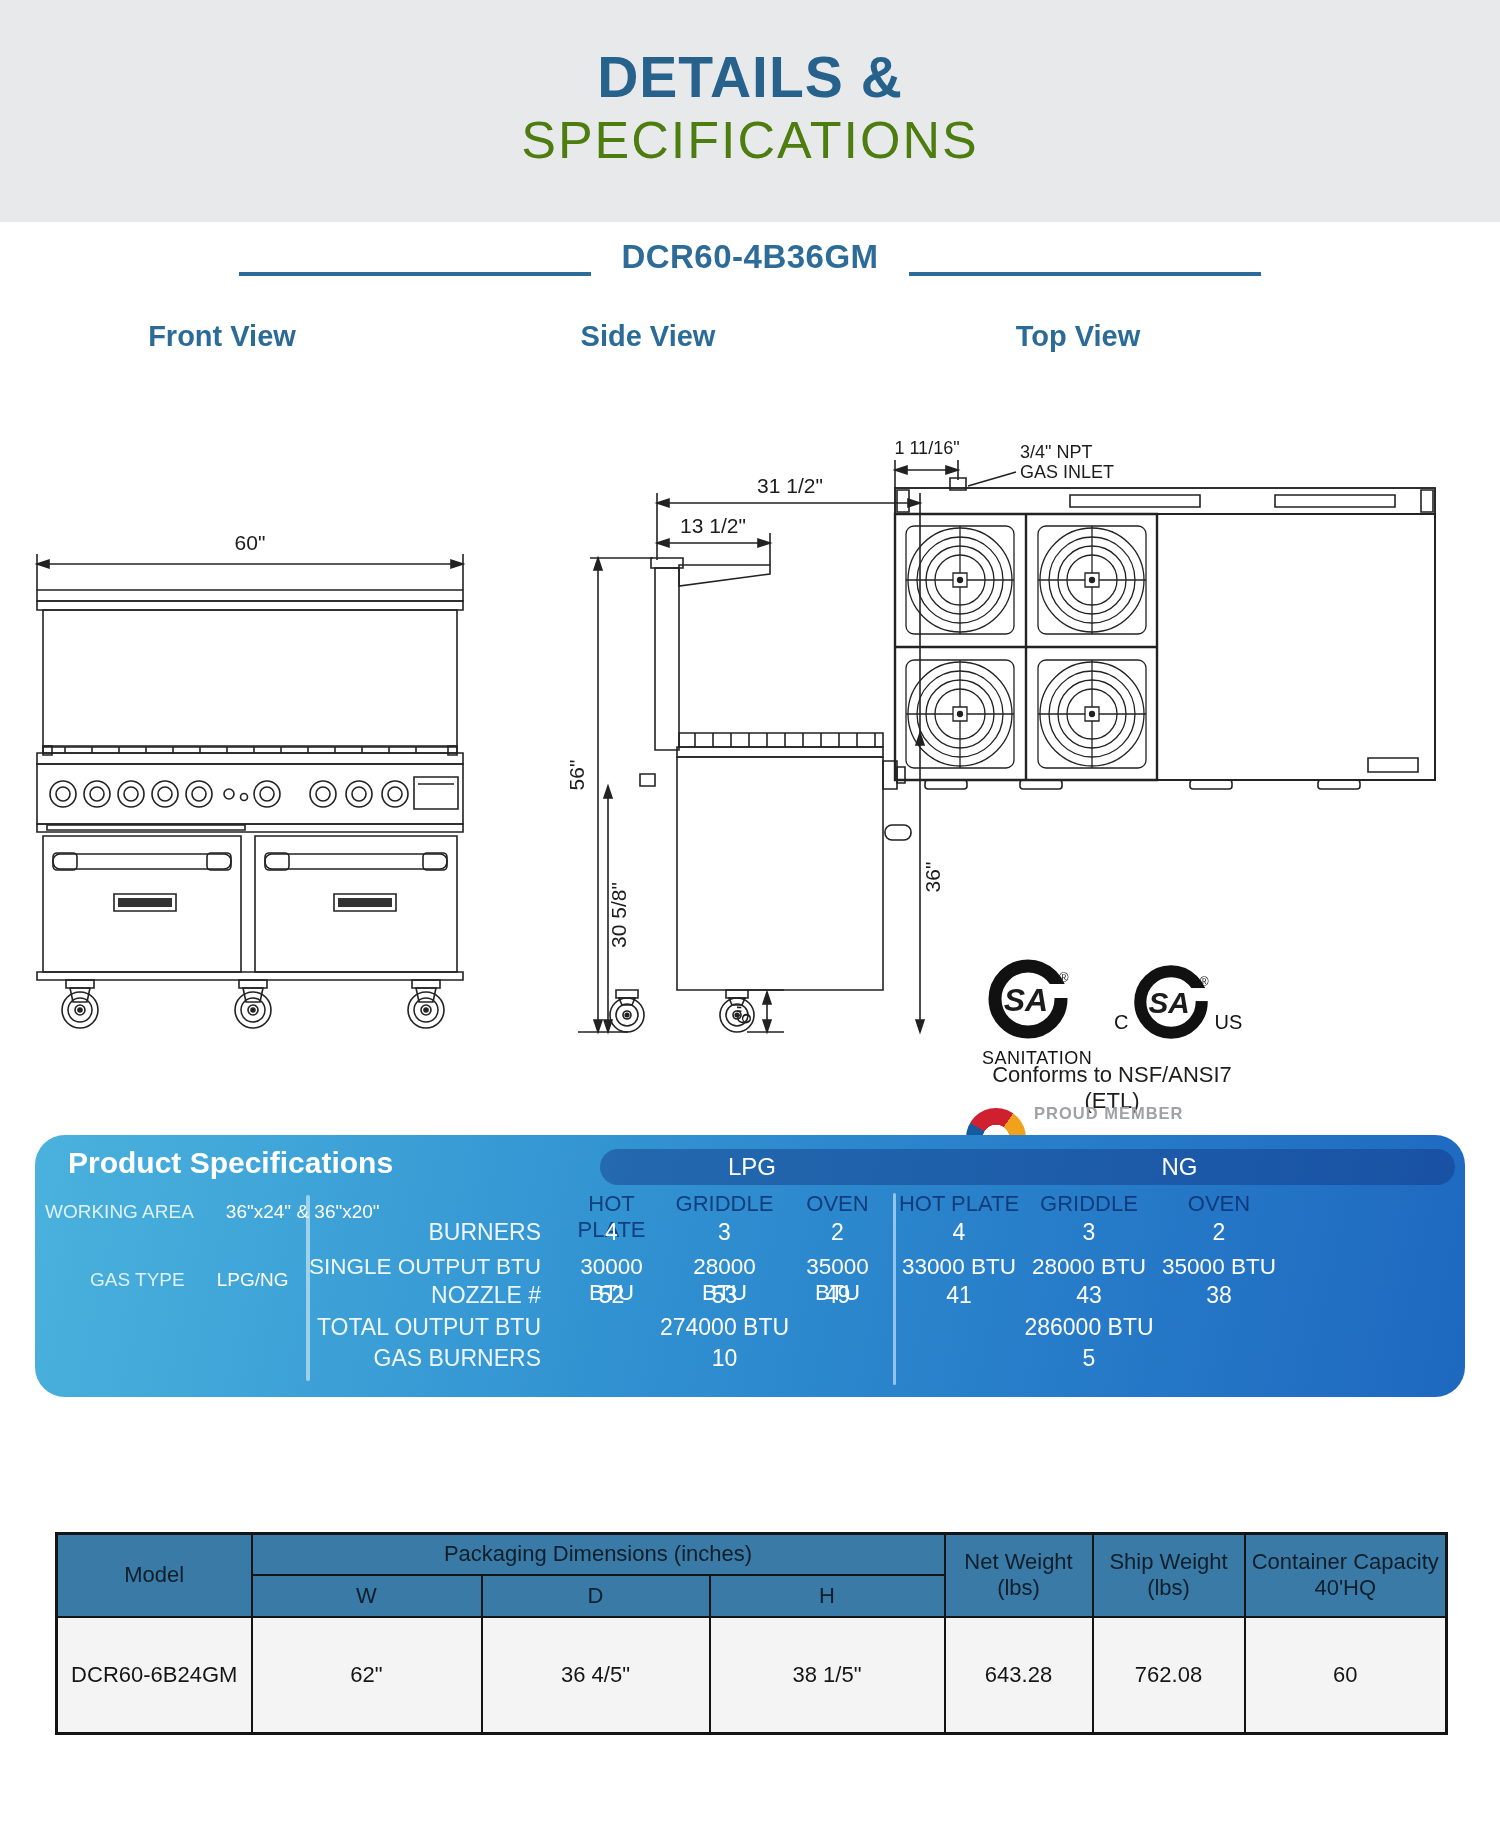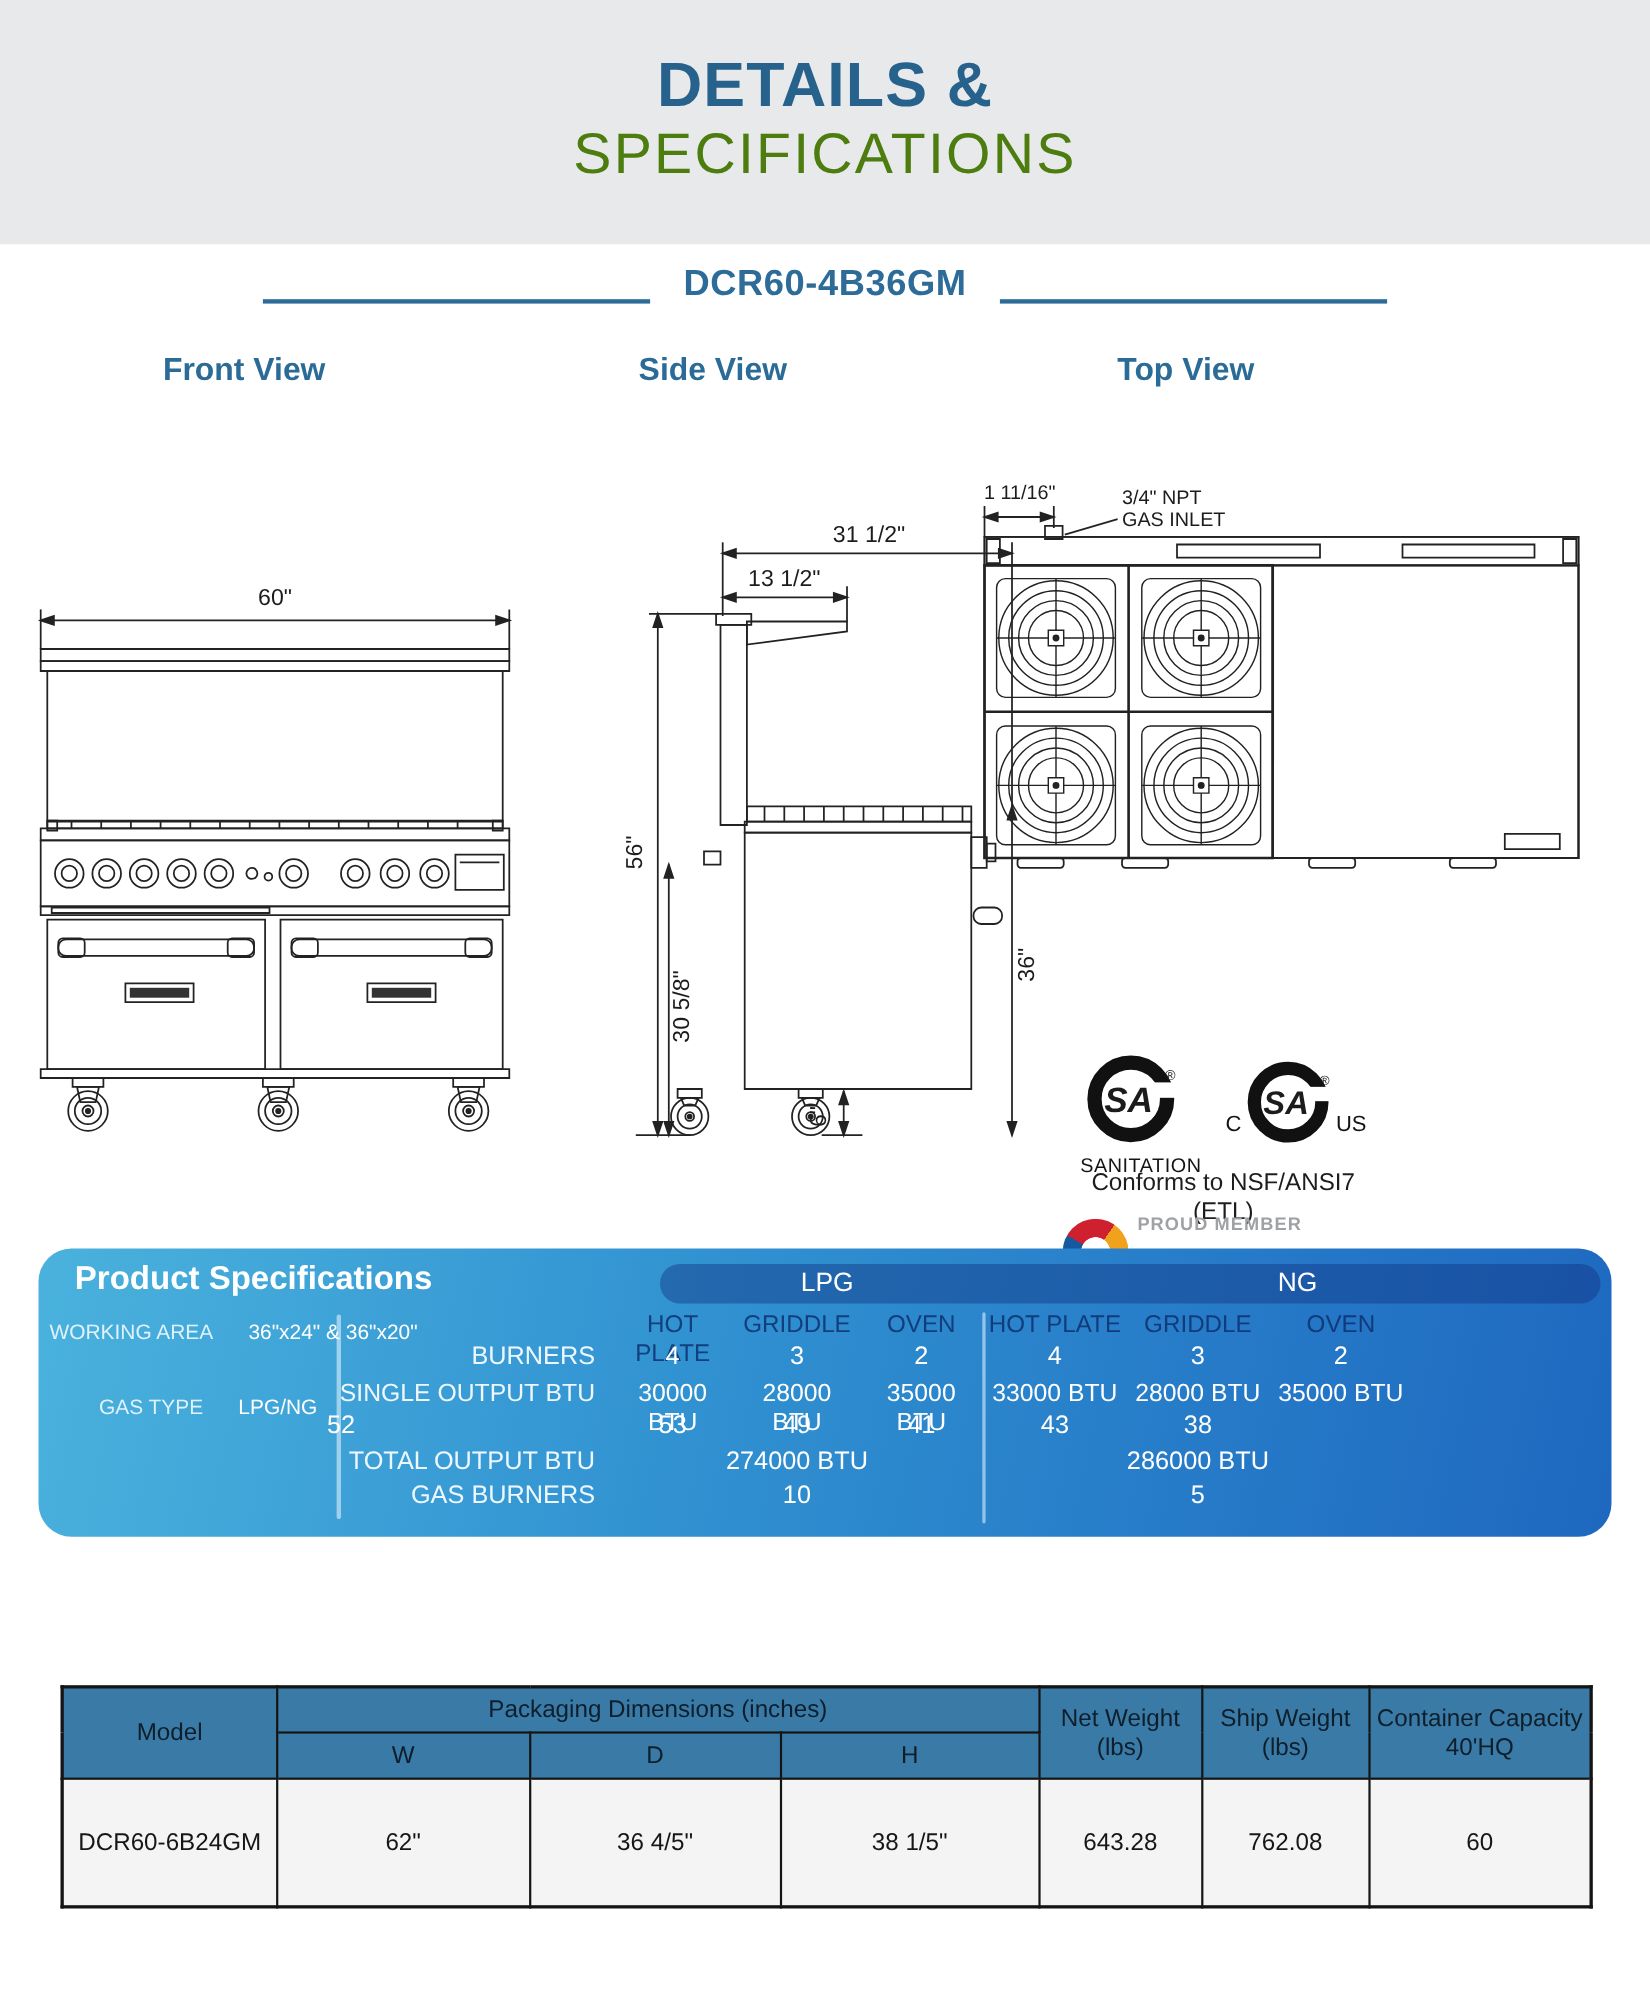--- a/index.html
+++ b/index.html
@@ -414,20 +414,21 @@
       <span class="rl">SINGLE OUTPUT BTU</span>
       <span>30000 BTU</span>
       <span>28000 BTU</span>
       <span>35000 BTU</span>
       <span>33000 BTU</span>
       <span>28000 BTU</span>
       <span>35000 BTU</span>
     </div>
 
     <div class="sp-row sp-r-nozzle">
+      <span class="rl">NOZZLE #</span>
       <span>52</span>
       <span>53</span>
       <span>49</span>
       <span>41</span>
       <span>43</span>
       <span>38</span>
     </div>
 
     <div class="sp-row sp-r-total">
       <span class="rl">TOTAL OUTPUT BTU</span>

